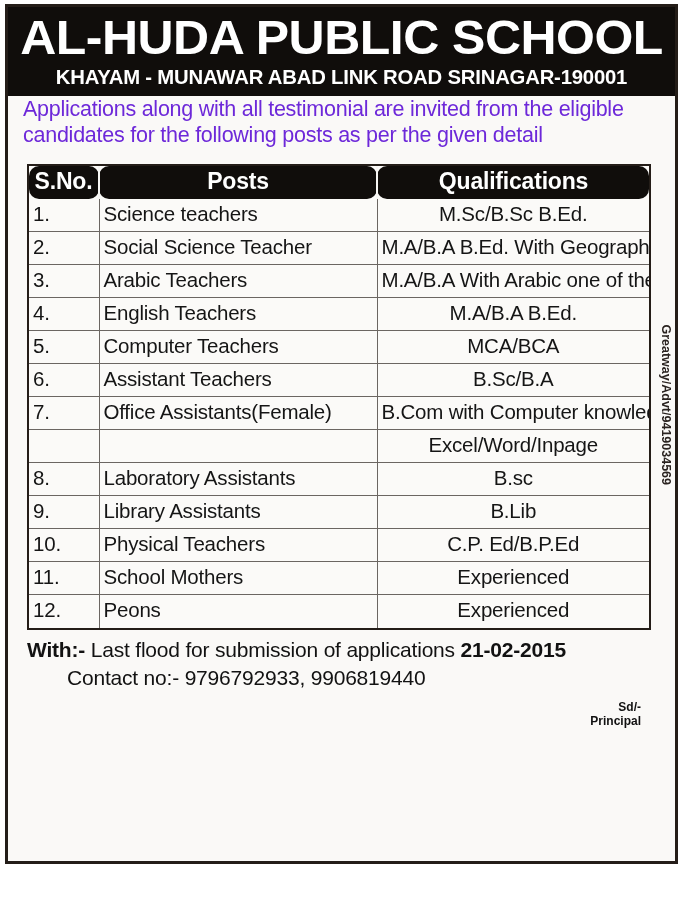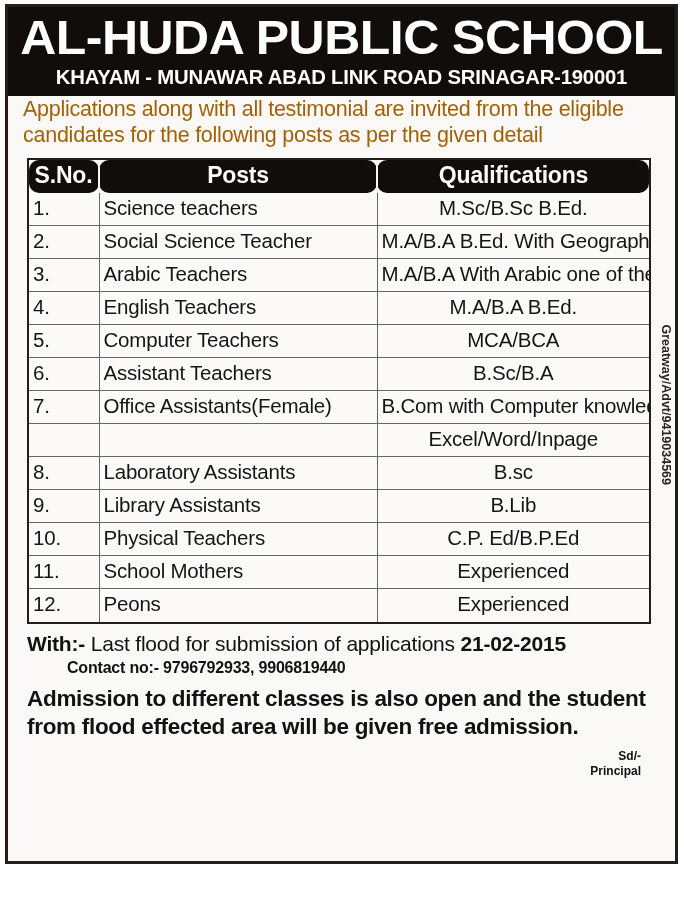--- a/index.html
+++ b/index.html
@@ -88,23 +88,23 @@
     color: #121212;
     margin: 11px 0 10px 0;
     white-space: nowrap;
   }
 
   .intro {
     font-family: "Liberation Sans Narrow", "Liberation Sans", sans-serif;
     font-size: 21.5px;
     font-weight: normal;
     line-height: 1.22;
-    color: #a16207;
+    color: #6d28d9;
     letter-spacing: -0.25px;
-    margin: 0 8px 9px 1px;
+    margin: 0 8px 15px 1px;
     transform-origin: left top;
   }
 
   
   .table-wrap {
     margin: 0 16px 0 5px;
     border: 2px solid #241d18;
     background: #fbfaf8;
   }
   table.posts {
@@ -161,22 +161,22 @@
     color: #121212;
   }
   .note-line {
     font-size: 21px;
     line-height: 1.28;
     letter-spacing: -0.2px;
     white-space: nowrap;
   }
   .note-line .bold { font-weight: bold; }
   .note-contact {
-    font-size: 16px;
-    font-weight: bold;
+    font-size: 21px;
+    font-weight: normal;
     line-height: 1.3;
     letter-spacing: -0.2px;
     padding-left: 40px;
     white-space: nowrap;
   }
   .admission {
     font-size: 22.5px;
     font-weight: bold;
     line-height: 1.22;
     letter-spacing: -0.3px;
@@ -308,21 +308,20 @@
         </table>
       </div>
 
       <div class="notes">
         <div class="note-line">
           <span class="bold">With:-</span>
           <span>Last flood for submission of applications</span>
           <span class="bold">21-02-2015</span>
         </div>
         <div class="note-contact">Contact no:- 9796792933, 9906819440</div>
-        <div class="admission">Admission to different classes is also open and the student from flood effected area will be given free admission.</div>
       </div>
 
       <div class="signature">
         <div>Sd/-</div>
         <div>Principal</div>
       </div>
 
     </div>
 
     <div class="vert-credit">Greatway/Advt/9419034569</div>

